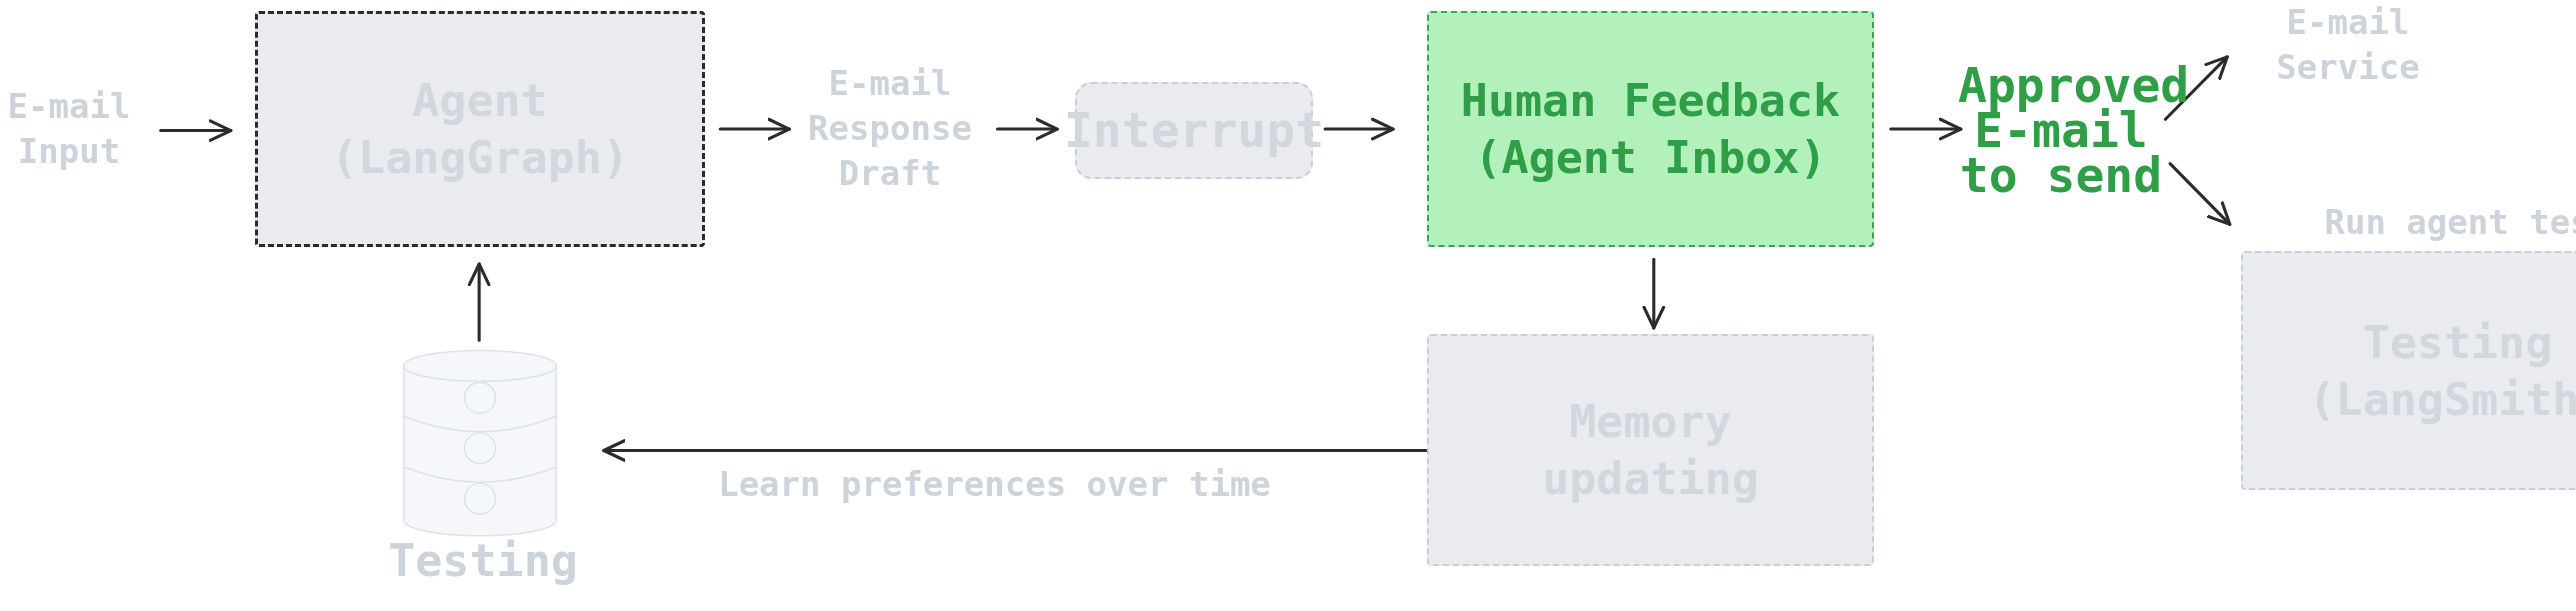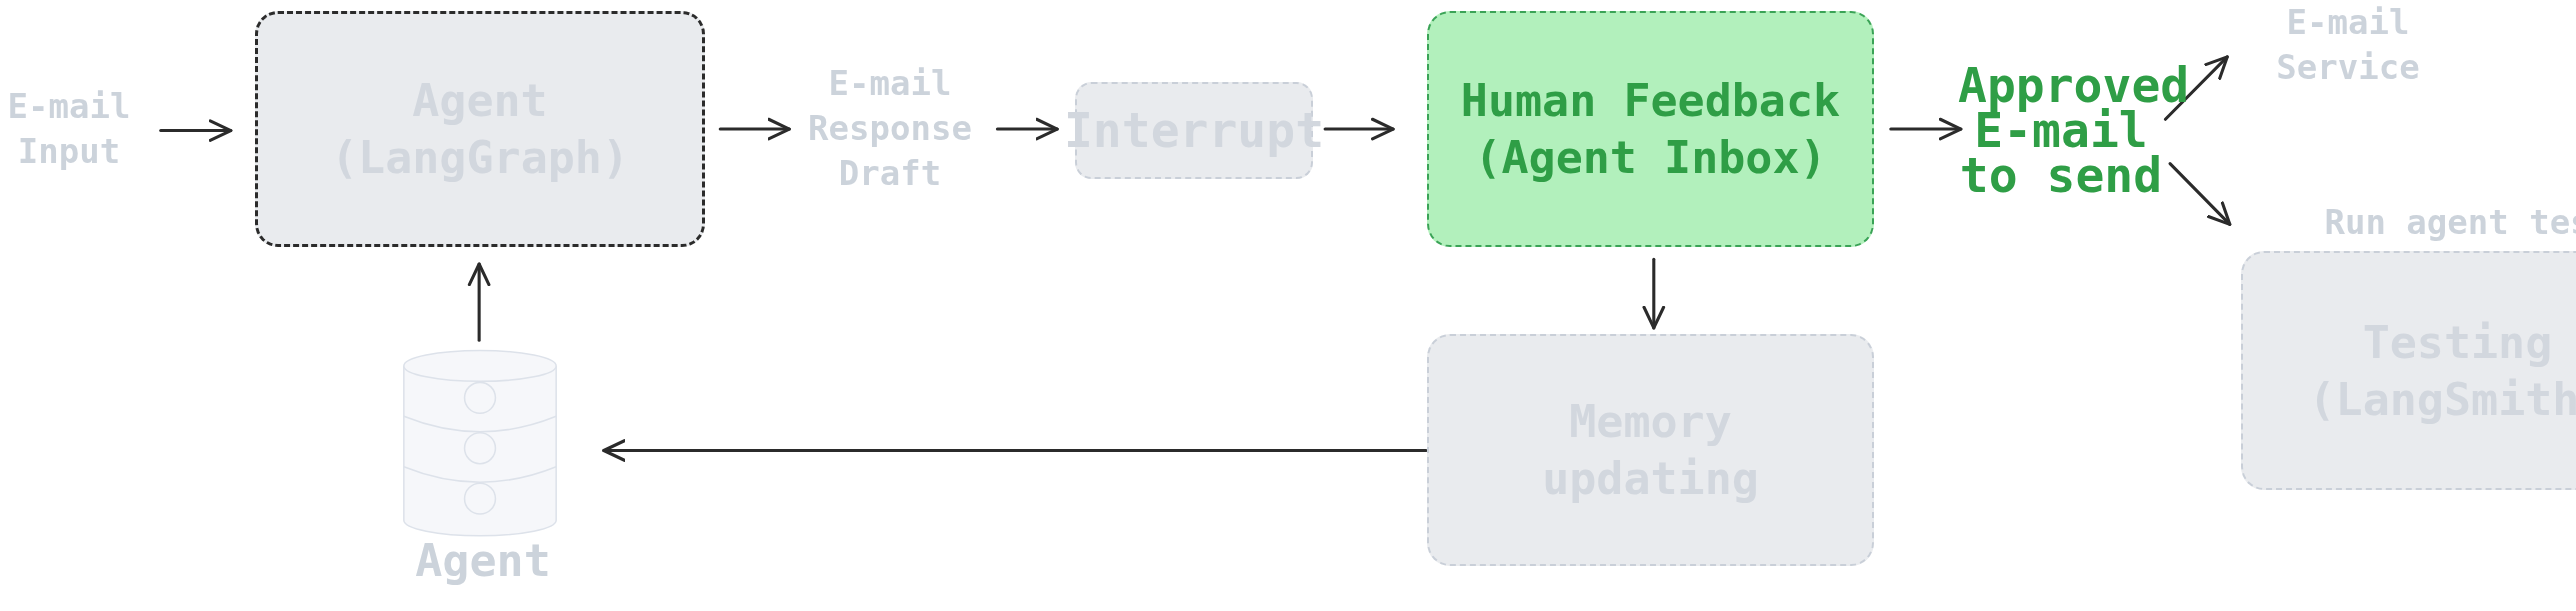--- a/index.html
+++ b/index.html
@@ -28,21 +28,21 @@
     display:flex;align-items:center;justify-content:center;
     text-align:center;
     box-sizing:border-box;
     white-space:pre-line;
   }
   .node-gray{background:var(--muted-fill);color:var(--muted-text);}
   .node-green{background:var(--green-fill);color:var(--green-text);}
   .dashed-dark{border:3.1px dashed var(--ink);}
   .dashed-light{border:2.1px dashed var(--muted-border);}
   .dashed-green{border:2.6px dashed var(--green-border);}
-  .r-lg{border-radius:23px;}
+  .r-lg{border-radius:4px;}
   .r-md{border-radius:16.5px;}
   .label{
     position:absolute;
     text-align:center;
     white-space:pre-line;
     color:var(--muted-label);
   }
   .label-green{color:var(--green-text);}
   .fs-lg{font-size:45px;line-height:57px;}
   .fs-md{font-size:48px;line-height:45px;}
@@ -84,22 +84,23 @@
 
   <div class="label label-green fs-md" style="left:1958px;top:63px;width:206px;">Approved
 E-mail
 to send</div>
 
   <div class="label fs-sm" style="left:2245px;top:0px;width:206px;">E-mail
 Service</div>
 
   <div class="label fs-sm" style="left:2272px;top:204px;width:412px;line-height:36px;">Run agent tests</div>
 
+  <div class="label fs-sm" style="left:634px;top:464px;width:721px;line-height:41px;">Learn preferences over time</div>
 
-  <div class="label fs-lg" style="left:380px;top:532px;width:206px;">Agent</div>
+  <div class="label fs-lg" style="left:380px;top:532px;width:206px;">Testing</div>
 
   <div class="node node-gray dashed-dark r-lg fs-lg" style="left:255px;top:11.3px;width:450px;height:236px;">
     <span>Agent
 (LangGraph)</span>
   </div>
 
   <div class="node node-gray dashed-light r-md fs-md" style="left:1075px;top:82px;width:238px;height:97px;">
     <span>Interrupt</span>
   </div>
 

